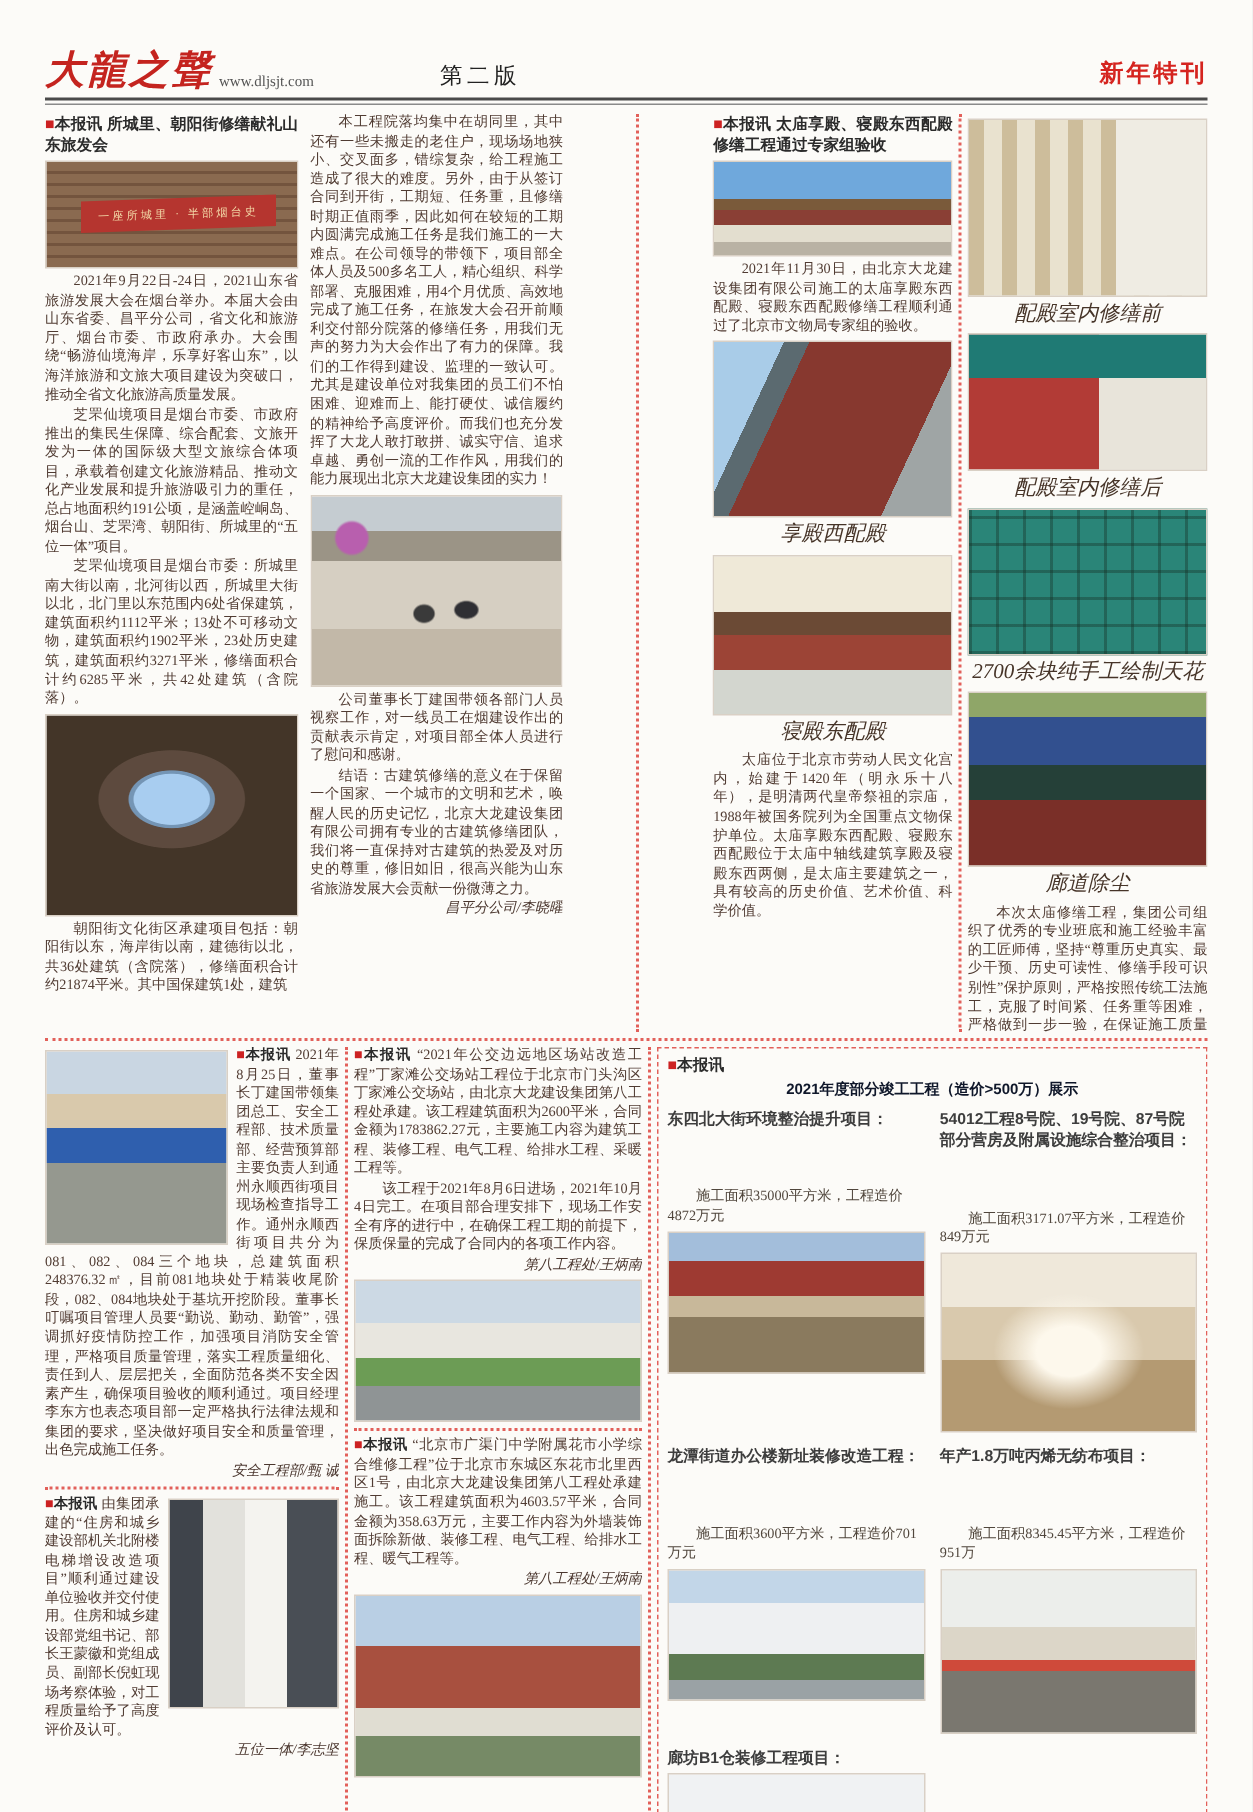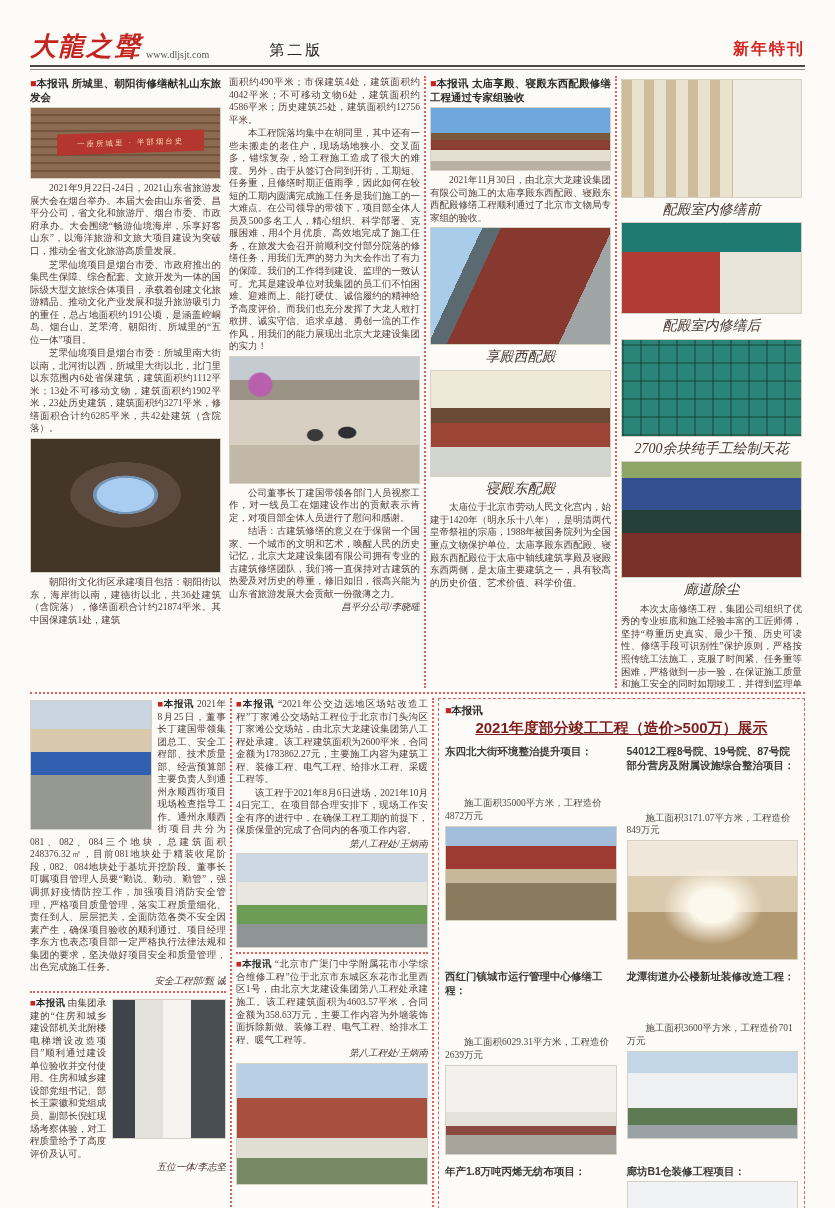--- a/index.html
+++ b/index.html
@@ -4,48 +4,48 @@
 <style>
   html,body{margin:0;padding:0;background:#e8e8e8;}
   .page{position:relative;width:835px;height:1208px;margin:0 auto;background:#fcfbf8;
         font-family:"Liberation Serif","DejaVu Serif",serif;color:#503b32;overflow:hidden;
         box-sizing:border-box;padding:26px 30px 10px 30px;}
   
   .masthead{display:flex;align-items:flex-end;height:34px;}
   .logo{font-family:"Liberation Serif",serif;font-weight:bold;font-style:italic;
         font-size:26px;color:#c4241f;letter-spacing:2px;line-height:1;}
   .logo-url{font-size:10px;color:#555;margin-left:4px;align-self:flex-end;}
-  .page-no{font-size:15px;color:#222;margin-left:60px;letter-spacing:3px;}
+  .page-no{font-size:15px;color:#222;margin-left:84px;letter-spacing:3px;}
   .edition{margin-left:auto;font-family:"Liberation Sans",sans-serif;
            font-size:16px;font-weight:bold;color:#d5241f;letter-spacing:2px;}
   .rule{border-top:2px solid #4a4a4a;border-bottom:1px solid #8a8a8a;height:2px;margin:5px 0 6px 0;}
   
   p{margin:0 0 1px 0;font-size:9.5px;line-height:1.32;text-align:justify;}
   .ind{text-indent:2em;}
   .headline{font-family:"Liberation Sans",sans-serif;font-weight:bold;font-size:10.5px;
             color:#2b2b2b;line-height:1.35;margin-bottom:2px;}
   .marker{color:#cc2222;}
   .tag{font-weight:bold;color:#2b2b2b;}
   .byline{text-align:right;font-style:italic;font-size:9.5px;color:#4a362e;margin:1px 0 2px 0;}
   .cap{text-align:center;font-style:italic;font-size:14px;color:#463428;margin:0 0 3px 0;}
   
-  .top{display:flex;height:612px;overflow:hidden;}
+  .top{display:flex;height:612px;overflow:hidden;gap:45px;}
   .art{display:flex;}
   .art-left{width:390px;}
   .art-right{width:372px;}
   .col{flex:1;overflow:hidden;}
   .col+.col{margin-left:8px;}
   .vdiv{border-left:2px dotted #e2605a;margin:0 4px;}
   .hdiv{border-top:2px dotted #e2605a;margin:4px 0;}
   .bottom{display:flex;height:516px;overflow:hidden;margin-top:2px;}
   .bcol1{width:196px;overflow:hidden;}
   .bcol2{width:192px;overflow:hidden;}
   .showcase{flex:1;border:1.5px dashed #e2605a;padding:4px 6px;overflow:hidden;}
-  .sc-title{font-family:"Liberation Sans",sans-serif;font-weight:bold;font-size:15px;
-            color:#7f1d1d;text-align:center;margin:2px 0 6px 0;text-decoration:underline;}
+  .sc-title{font-family:"Liberation Sans",sans-serif;font-weight:bold;font-size:10px;
+            color:#0f172a;text-align:center;margin:2px 0 6px 0;}
   .sc-grid{display:grid;grid-template-columns:1fr 1fr;column-gap:10px;row-gap:6px;}
   .sc-name{font-family:"Liberation Sans",sans-serif;font-weight:bold;font-size:10.5px;
            color:#3d3d3d;line-height:1.35;}
   .sc-spec{font-size:9.5px;text-indent:2em;line-height:1.35;color:#50463c;margin-top:39px;}
   .clear{clear:both;}
   
   .ph{width:100%;margin:3px 0;border:1px solid #d9d0c5;box-sizing:border-box;position:relative;}
   .fl{float:left;width:62%;margin:2px 6px 2px 0;}
   .fr{float:right;width:58%;margin:2px 0 2px 6px;}
   .ph-brick{height:72px;background:repeating-linear-gradient(0deg,#8a6a50 0 6px,#73543e 6px 8px),
@@ -107,21 +107,20 @@
         <div class="ph ph-brick">
           <div class="banner">一座所城里 · 半部烟台史</div>
         </div>
         <p class="ind">2021年9月22日-24日，2021山东省旅游发展大会在烟台举办。本届大会由山东省委、昌平分公司，省文化和旅游厅、烟台市委、市政府承办。大会围绕“畅游仙境海岸，乐享好客山东”，以海洋旅游和文旅大项目建设为突破口，推动全省文化旅游高质量发展。</p>
         <p class="ind">芝罘仙境项目是烟台市委、市政府推出的集民生保障、综合配套、文旅开发为一体的国际级大型文旅综合体项目，承载着创建文化旅游精品、推动文化产业发展和提升旅游吸引力的重任，总占地面积约191公顷，是涵盖崆峒岛、烟台山、芝罘湾、朝阳街、所城里的“五位一体”项目。</p>
         <p class="ind">芝罘仙境项目是烟台市委：所城里南大街以南，北河街以西，所城里大街以北，北门里以东范围内6处省保建筑，建筑面积约1112平米；13处不可移动文物，建筑面积约1902平米，23处历史建筑，建筑面积约3271平米，修缮面积合计约6285平米，共42处建筑（含院落）。</p>
         <div class="ph ph-court"></div>
         <p class="ind">朝阳街文化街区承建项目包括：朝阳街以东，海岸街以南，建德街以北，共36处建筑（含院落），修缮面积合计约21874平米。其中国保建筑1处，建筑</p>
       </div>
       <div class="col">
-        <p>面积约490平米；市保建筑4处，建筑面积约4042平米；不可移动文物6处，建筑面积约4586平米；历史建筑25处，建筑面积约12756平米。</p>
         <p class="ind">本工程院落均集中在胡同里，其中还有一些未搬走的老住户，现场场地狭小、交叉面多，错综复杂，给工程施工造成了很大的难度。另外，由于从签订合同到开街，工期短、任务重，且修缮时期正值雨季，因此如何在较短的工期内圆满完成施工任务是我们施工的一大难点。在公司领导的带领下，项目部全体人员及500多名工人，精心组织、科学部署、克服困难，用4个月优质、高效地完成了施工任务，在旅发大会召开前顺利交付部分院落的修缮任务，用我们无声的努力为大会作出了有力的保障。我们的工作得到建设、监理的一致认可。尤其是建设单位对我集团的员工们不怕困难、迎难而上、能打硬仗、诚信履约的精神给予高度评价。而我们也充分发挥了大龙人敢打敢拼、诚实守信、追求卓越、勇创一流的工作作风，用我们的能力展现出北京大龙建设集团的实力！</p>
         <div class="ph ph-street"></div>
         <p class="ind">公司董事长丁建国带领各部门人员视察工作，对一线员工在烟建设作出的贡献表示肯定，对项目部全体人员进行了慰问和感谢。</p>
         <p class="ind">结语：古建筑修缮的意义在于保留一个国家、一个城市的文明和艺术，唤醒人民的历史记忆，北京大龙建设集团有限公司拥有专业的古建筑修缮团队，我们将一直保持对古建筑的热爱及对历史的尊重，修旧如旧，很高兴能为山东省旅游发展大会贡献一份微薄之力。</p>
         <p class="byline">昌平分公司/李晓曜</p>
       </div>
     </div>
 
     <div class="vdiv"></div>
 
@@ -202,25 +201,20 @@
           <div class="sc-name">东四北大街环境整治提升项目：</div>
           <div class="sc-spec">施工面积35000平方米，工程造价4872万元</div>
           <div class="ph ph-arch"></div>
         </div>
         <div class="sc-cell">
           <div class="sc-name">54012工程8号院、19号院、87号院部分营房及附属设施综合整治项目：</div>
           <div class="sc-spec">施工面积3171.07平方米，工程造价849万元</div>
           <div class="ph ph-corridor"></div>
         </div>
         <div class="sc-cell">
-          <div class="sc-name">西红门镇城市运行管理中心修缮工程：</div>
-          <div class="sc-spec">施工面积6029.31平方米，工程造价2639万元</div>
-          <div class="ph ph-hall"></div>
-        </div>
-        <div class="sc-cell">
           <div class="sc-name">龙潭街道办公楼新址装修改造工程：</div>
           <div class="sc-spec">施工面积3600平方米，工程造价701万元</div>
           <div class="ph ph-office"></div>
         </div>
         <div class="sc-cell">
           <div class="sc-name">年产1.8万吨丙烯无纺布项目：</div>
           <div class="sc-spec">施工面积8345.45平方米，工程造价951万</div>
           <div class="ph ph-factory"></div>
         </div>
         <div class="sc-cell">

